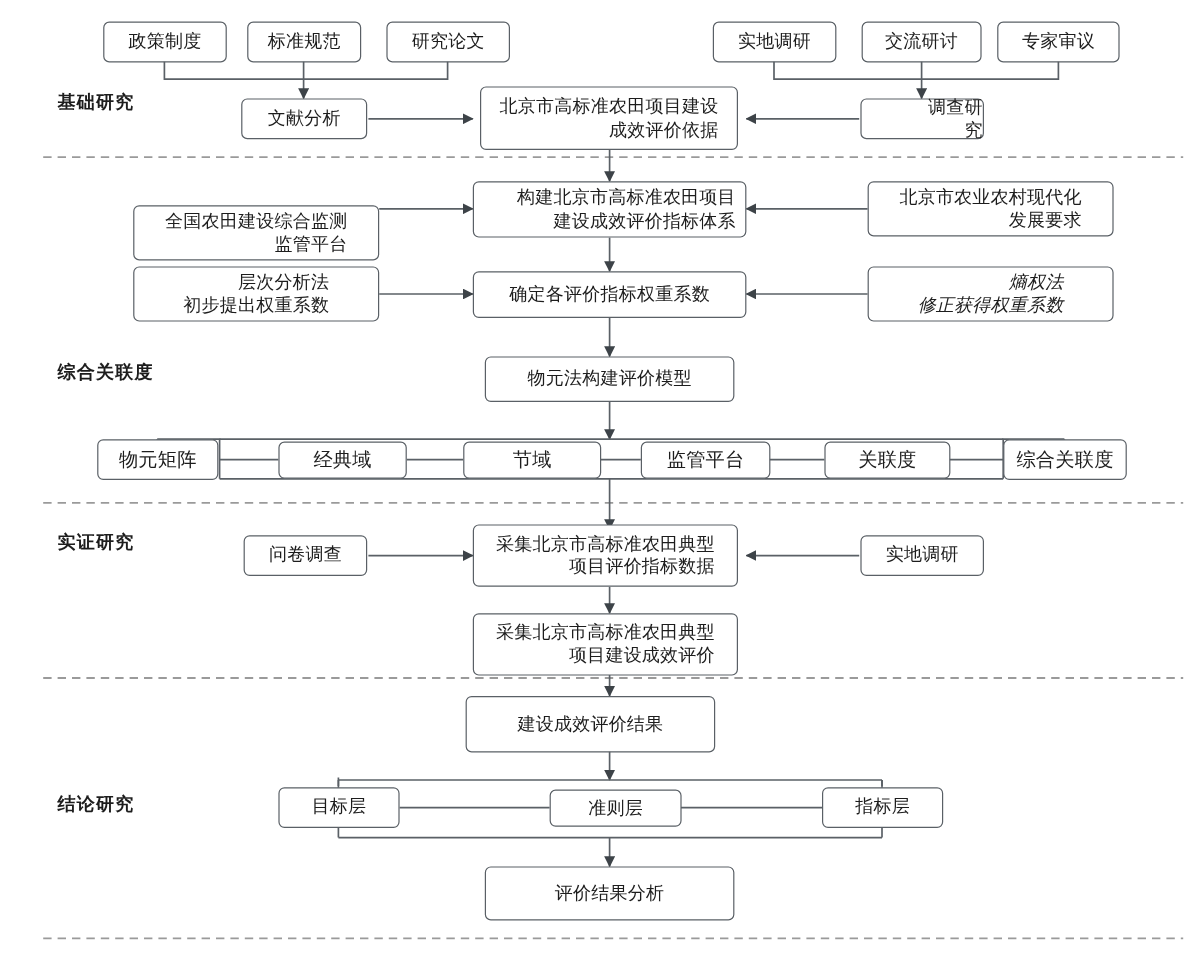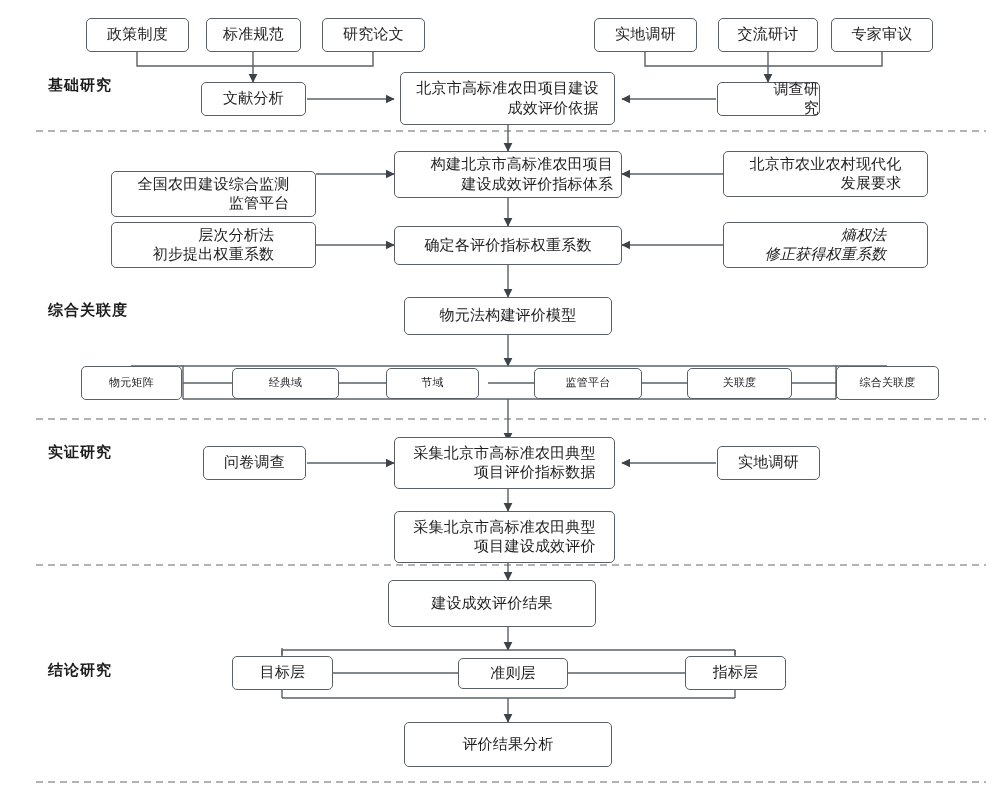--- a/index.html
+++ b/index.html
@@ -33,21 +33,21 @@
     align-items: center;
     justify-content: center;
     text-align: right;
     color: #1d1d1d;
     font-size: 15px;
     line-height: 1.28;
     letter-spacing: 0.2px;
     white-space: pre-line;
     z-index: 2;
   }
-  .node.small { font-size: 11px; }
+  .node.small { font-size: 16px; }
   .stage-label {
     position: absolute;
     font-weight: bold;
     font-size: 15px;
     color: #1d1d1d;
     letter-spacing: 1px;
     white-space: nowrap;
     z-index: 2;
   }
 </style>
@@ -171,21 +171,21 @@
   <div class="node" style="left:111px; top:222px; width:205px; height:46px;">层次分析法
 初步提出权重系数</div>
   <div class="node" style="left:394px; top:226px; width:228px; height:39px;">确定各评价指标权重系数</div>
   <div class="node" style="left:723px; top:222px; width:205px; height:46px;font-style:italic;">熵权法
 修正获得权重系数</div>
 
   <div class="node" style="left:404px; top:297px; width:208px; height:38px;">物元法构建评价模型</div>
 
   <div class="node small" style="left:81px;  top:366px; width:101px; height:34px;">物元矩阵</div>
   <div class="node small" style="left:232px; top:368px; width:107px; height:31px;">经典域</div>
-  <div class="node small" style="left:386px; top:368px; width:93px; height:31px;">节域</div>
+  <div class="node small" style="left:386px; top:368px; width:115px; height:31px;">节域</div>
   <div class="node small" style="left:534px; top:368px; width:108px; height:31px;">监管平台</div>
   <div class="node small" style="left:687px; top:368px; width:105px; height:31px;">关联度</div>
   <div class="node small" style="left:836px; top:366px; width:103px; height:34px;">综合关联度</div>
 
   <div class="node" style="left:203px; top:446px; width:103px; height:34px;">问卷调查</div>
   <div class="node" style="left:394px; top:437px; width:221px; height:52px;">采集北京市高标准农田典型
 项目评价指标数据</div>
   <div class="node" style="left:717px; top:446px; width:103px; height:34px;">实地调研</div>
 
   <div class="node" style="left:394px; top:511px; width:221px; height:52px;">采集北京市高标准农田典型

